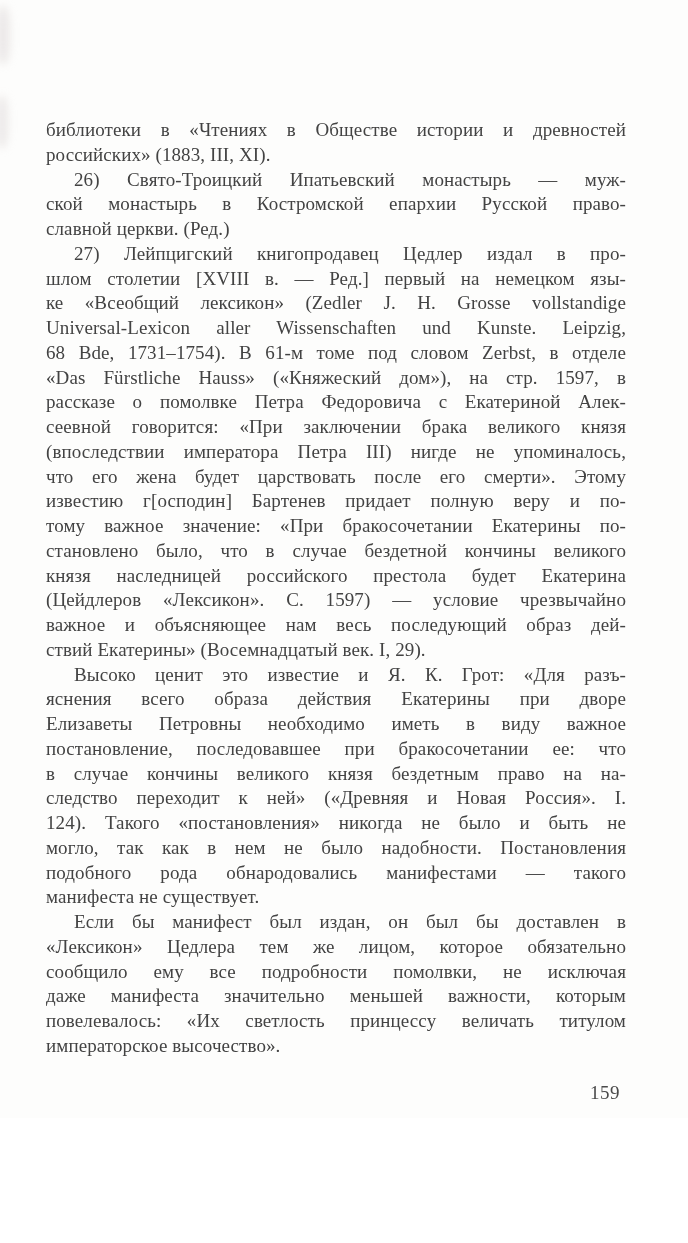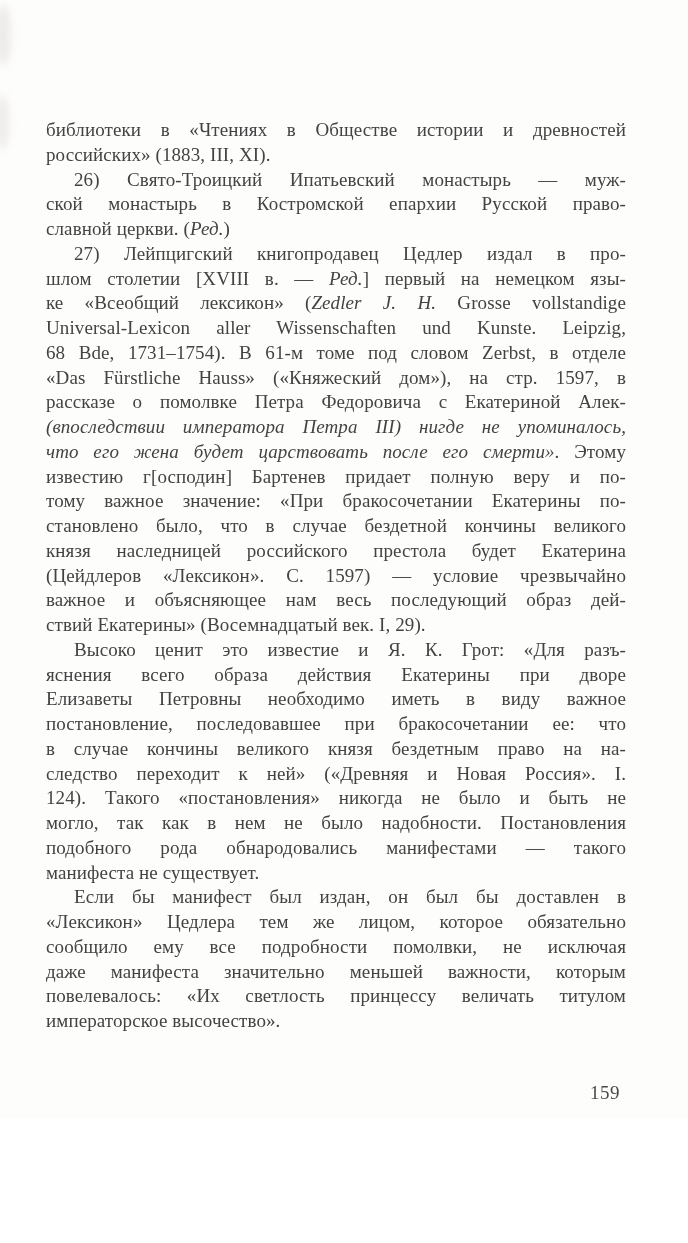--- a/index.html
+++ b/index.html
@@ -38,21 +38,21 @@
   .para { margin: 0; }
   .line {
     text-align: justify;
     text-align-last: justify;
     text-justify: inter-word;
     white-space: nowrap;      
   }
   .line { white-space: normal; } 
   .line.final { text-align-last: left; }
   .line.first { text-indent: 28px; }
-  .it { font-style: italic; }
+  .it { }
 
   .page-number {
     position: absolute;
     left: 0;
     top: 1082px;
     width: 620px;
     text-align: right;
     font-size: 19px;
     color: #4a4a4a;
     letter-spacing: 0.5px;
@@ -76,20 +76,21 @@
         <div class="line final"><span>славной церкви. (</span><span class="it">Ред.</span><span>)</span></div>
       </div>
       <div class="para">
         <div class="line first"><span>27) Лейпцигский книгопродавец Цедлер издал в про-</span></div>
         <div class="line"><span>шлом столетии [XVIII в. — </span><span class="it">Ред.</span><span>] первый на немецком язы-</span></div>
         <div class="line"><span>ке «Всеобщий лексикон» (</span><span class="it">Zedler J. H.</span><span> Grosse vollstandige</span></div>
         <div class="line"><span>Universal-Lexicon aller Wissenschaften und Kunste. Leipzig,</span></div>
         <div class="line"><span>68 Bde, 1731–1754). В 61-м томе под словом Zerbst, в отделе</span></div>
         <div class="line"><span>«Das Fürstliche Hauss» («Княжеский дом»), на стр. 1597, в</span></div>
         <div class="line"><span>рассказе о помолвке Петра Федоровича с Екатериной Алек-</span></div>
+        <div class="line"><span>сеевной говорится: </span><span class="it">«При заключении брака великого князя</span></div>
         <div class="line"><span class="it">(впоследствии императора Петра III) нигде не упоминалось,</span></div>
         <div class="line"><span class="it">что его жена будет царствовать после его смерти»</span><span>. Этому</span></div>
         <div class="line"><span>известию г[осподин] Бартенев придает полную веру и по-</span></div>
         <div class="line"><span>тому важное значение: «При бракосочетании Екатерины по-</span></div>
         <div class="line"><span>становлено было, что в случае бездетной кончины великого</span></div>
         <div class="line"><span>князя наследницей российского престола будет Екатерина</span></div>
         <div class="line"><span>(Цейдлеров «Лексикон». С. 1597) — условие чрезвычайно</span></div>
         <div class="line"><span>важное и объясняющее нам весь последующий образ дей-</span></div>
         <div class="line final"><span>ствий Екатерины» (Восемнадцатый век. I, 29).</span></div>
       </div>

